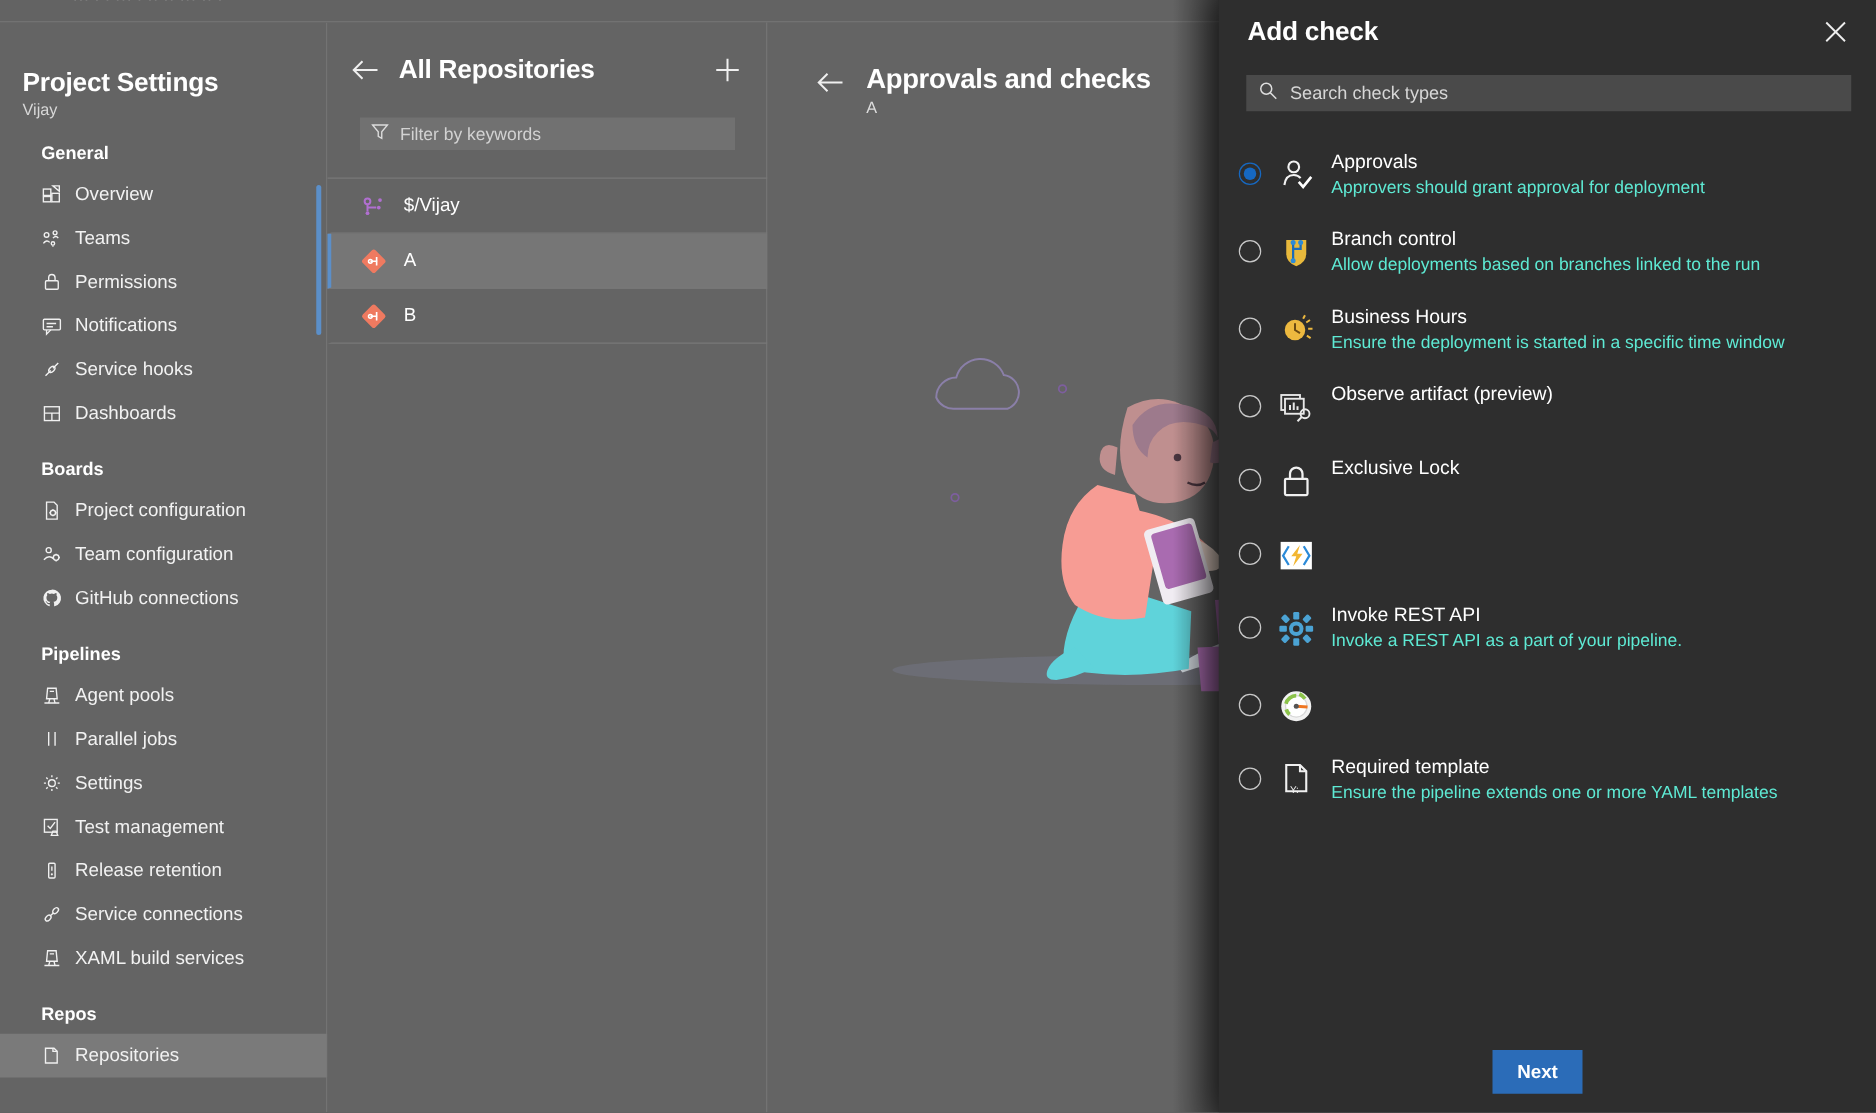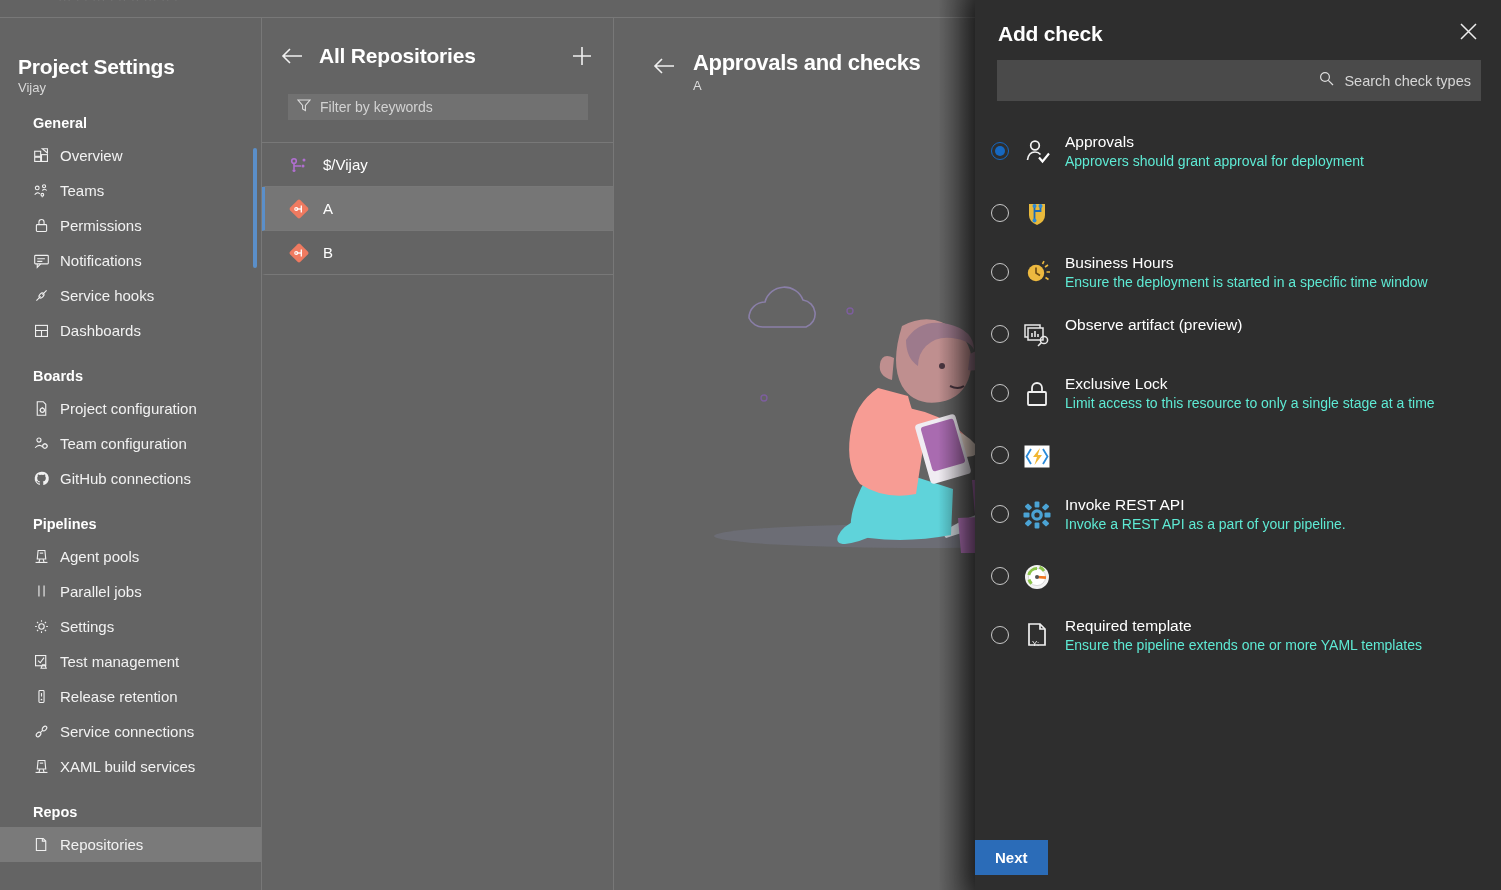--- a/index.html
+++ b/index.html
@@ -125,51 +125,51 @@
   }
 
   
   .flyout {
     position: absolute; right: 0; top: 0; width: 526px; height: 890px;
     background: #2e2e2e;
     box-shadow: -8px 0 22px rgba(0,0,0,.45);
     display: flex; flex-direction: column;
   }
   .flyout-head {
-    display: flex; align-items: flex-end; padding: 5px 18px 0 23px; height: 46px;
+    display: flex; align-items: center; padding: 5px 18px 0 23px; height: 46px;
   }
   .flyout-title { flex: 1; font-size: 21px; font-weight: bold; letter-spacing: -.2px; color: #fff; }
   .close-btn {
     width: 30px; height: 30px; display: flex; align-items: center; justify-content: center; cursor: pointer;
   }
   .search-wrap { padding: 14px 20px 0 22px; }
   .search-box {
     display: flex; align-items: center; gap: 10px;
-    height: 41px; background: #4a4a4a; padding: 0 10px; justify-content: flex-end;
+    height: 29px; background: #4a4a4a; padding: 0 10px;
   }
   .search-ph { font-size: 14.5px; color: #d6d6d6; }
   .check-list { flex: 1; overflow-y: auto; padding: 18px 14px 0 14px; }
   .check-row {
     display: flex; align-items: flex-start; gap: 13px;
     padding: 11px 10px 11px 2px; cursor: pointer;
   }
   .radio {
     width: 18px; height: 18px; flex: 0 0 18px; border-radius: 50%;
     border: 1.5px solid #c8c8c8; margin-top: 12px;
     display: flex; align-items: center; justify-content: center;
   }
   .radio.checked { border-color: #1668c1; }
   .radio.checked::after {
     content: ""; width: 10px; height: 10px; border-radius: 50%; background: #1668c1;
   }
   .check-ico { width: 30px; height: 30px; flex: 0 0 30px; margin-top: 7px; display:flex; align-items:center; justify-content:center; }
   .check-text { flex: 1; padding-top: 2px; }
   .check-name { font-size: 15.5px; color: #ffffff; line-height: 19px; }
   .check-desc { font-size: 14px; color: #5eead4; line-height: 18px; margin-top: 1px; }
-  .flyout-foot { height: 66px; display: flex; align-items: center; justify-content: flex-start; padding-right: 16px; }
+  .flyout-foot { height: 66px; display: flex; align-items: center; justify-content: center; padding-right: 16px; }
   .next-btn {
     background: #2b6cb8; color: #fff; border: none; cursor: pointer;
     font-family: "Liberation Sans", sans-serif;
     font-size: 15px; font-weight: bold; padding: 9px 20px; min-width: 60px;
   }
 </style>
 </head>
 <body>
 
 <div id="root">
@@ -546,20 +546,24 @@
           <span class="check-ico">
             <svg width="30" height="30" viewBox="0 0 30 30">
               <path d="M7 5 h16 v11 q0 7 -8 10 q-8 -3 -8 -10 Z" fill="#e8b93c"></path>
               <path d="M12.5 8 v13" stroke="#1c6bb8" stroke-width="1.8"></path>
               <circle cx="12.5" cy="7" r="2" fill="#2b8ad8"></circle>
               <circle cx="12.5" cy="21.5" r="2" fill="#2b8ad8"></circle>
               <path d="M12.5 12 h6 v-4" stroke="#1c6bb8" stroke-width="1.8" fill="none"></path>
               <circle cx="18.5" cy="7" r="2" fill="#2b8ad8"></circle>
             </svg>
           </span>
+          <span class="check-text">
+            <div class="check-name">Branch control</div>
+            <div class="check-desc">Allow deployments based on branches linked to the run</div>
+          </span>
         </div>
         <div class="check-row">
           <span class="radio"></span>
           <span class="check-ico">
             <svg width="30" height="30" viewBox="0 0 30 30">
               <circle cx="14" cy="15" r="8.2" fill="#edb93f"></circle>
               <path d="M14 9.5 v5.5 l4 2.5" stroke="#6a4a14" stroke-width="1.6" fill="none"></path>
               <path d="M23 9 l3 -2 M24.5 14 h3.5 M23.5 19.5 l3 2 M20.5 6 l1.5 -2.8" stroke="#edb93f" stroke-width="1.6"></path>
             </svg>
           </span>
@@ -586,21 +590,20 @@
         <div class="check-row">
           <span class="radio"></span>
           <span class="check-ico">
             <svg width="30" height="30" viewBox="0 0 30 30">
               <rect x="6" y="13" width="18" height="13" rx="1" fill="none" stroke="#f0f0f0" stroke-width="1.8"></rect>
               <path d="M10 13 V9 a5 5 0 0 1 10 0 V13" fill="none" stroke="#f0f0f0" stroke-width="1.8"></path>
             </svg>
           </span>
           <span class="check-text">
             <div class="check-name">Exclusive Lock</div>
-            <div class="check-desc">Limit access to this resource to only a single stage at a time</div>
           </span>
         </div>
         <div class="check-row">
           <span class="radio"></span>
           <span class="check-ico">
             <svg width="30" height="30" viewBox="0 0 30 30">
               <rect x="2.5" y="4.5" width="25" height="22" fill="#ffffff"></rect>
               <path d="M9 8 L4.5 15.5 L9 23" stroke="#2b8ad8" stroke-width="1.8" fill="none"></path>
               <path d="M21 8 L25.5 15.5 L21 23" stroke="#2b8ad8" stroke-width="1.8" fill="none"></path>
               <path d="M18 7 L11 16 h4 l-2.5 8 L20 14 h-4.2 Z" fill="#f2b632"></path>

